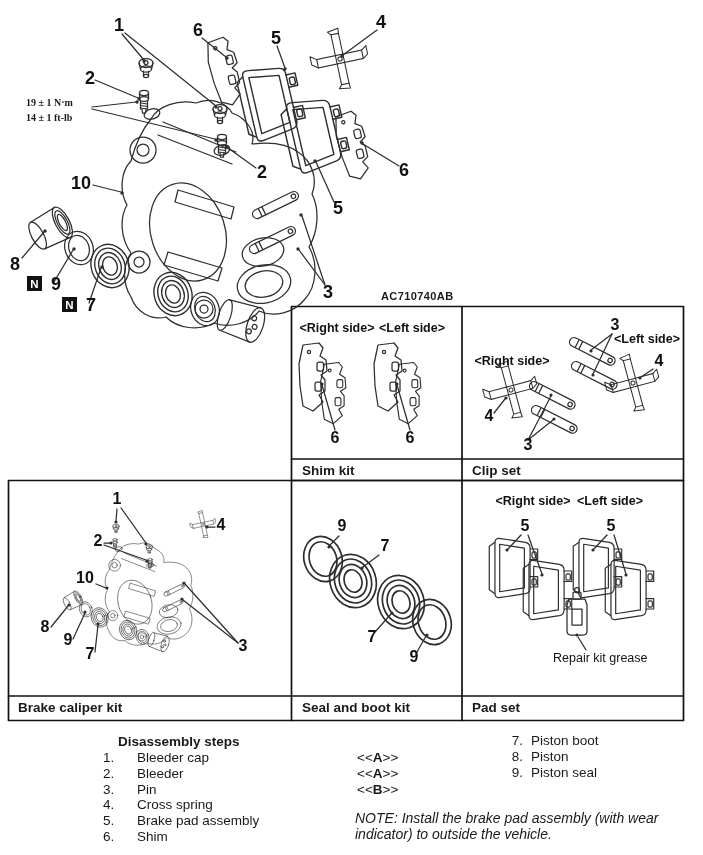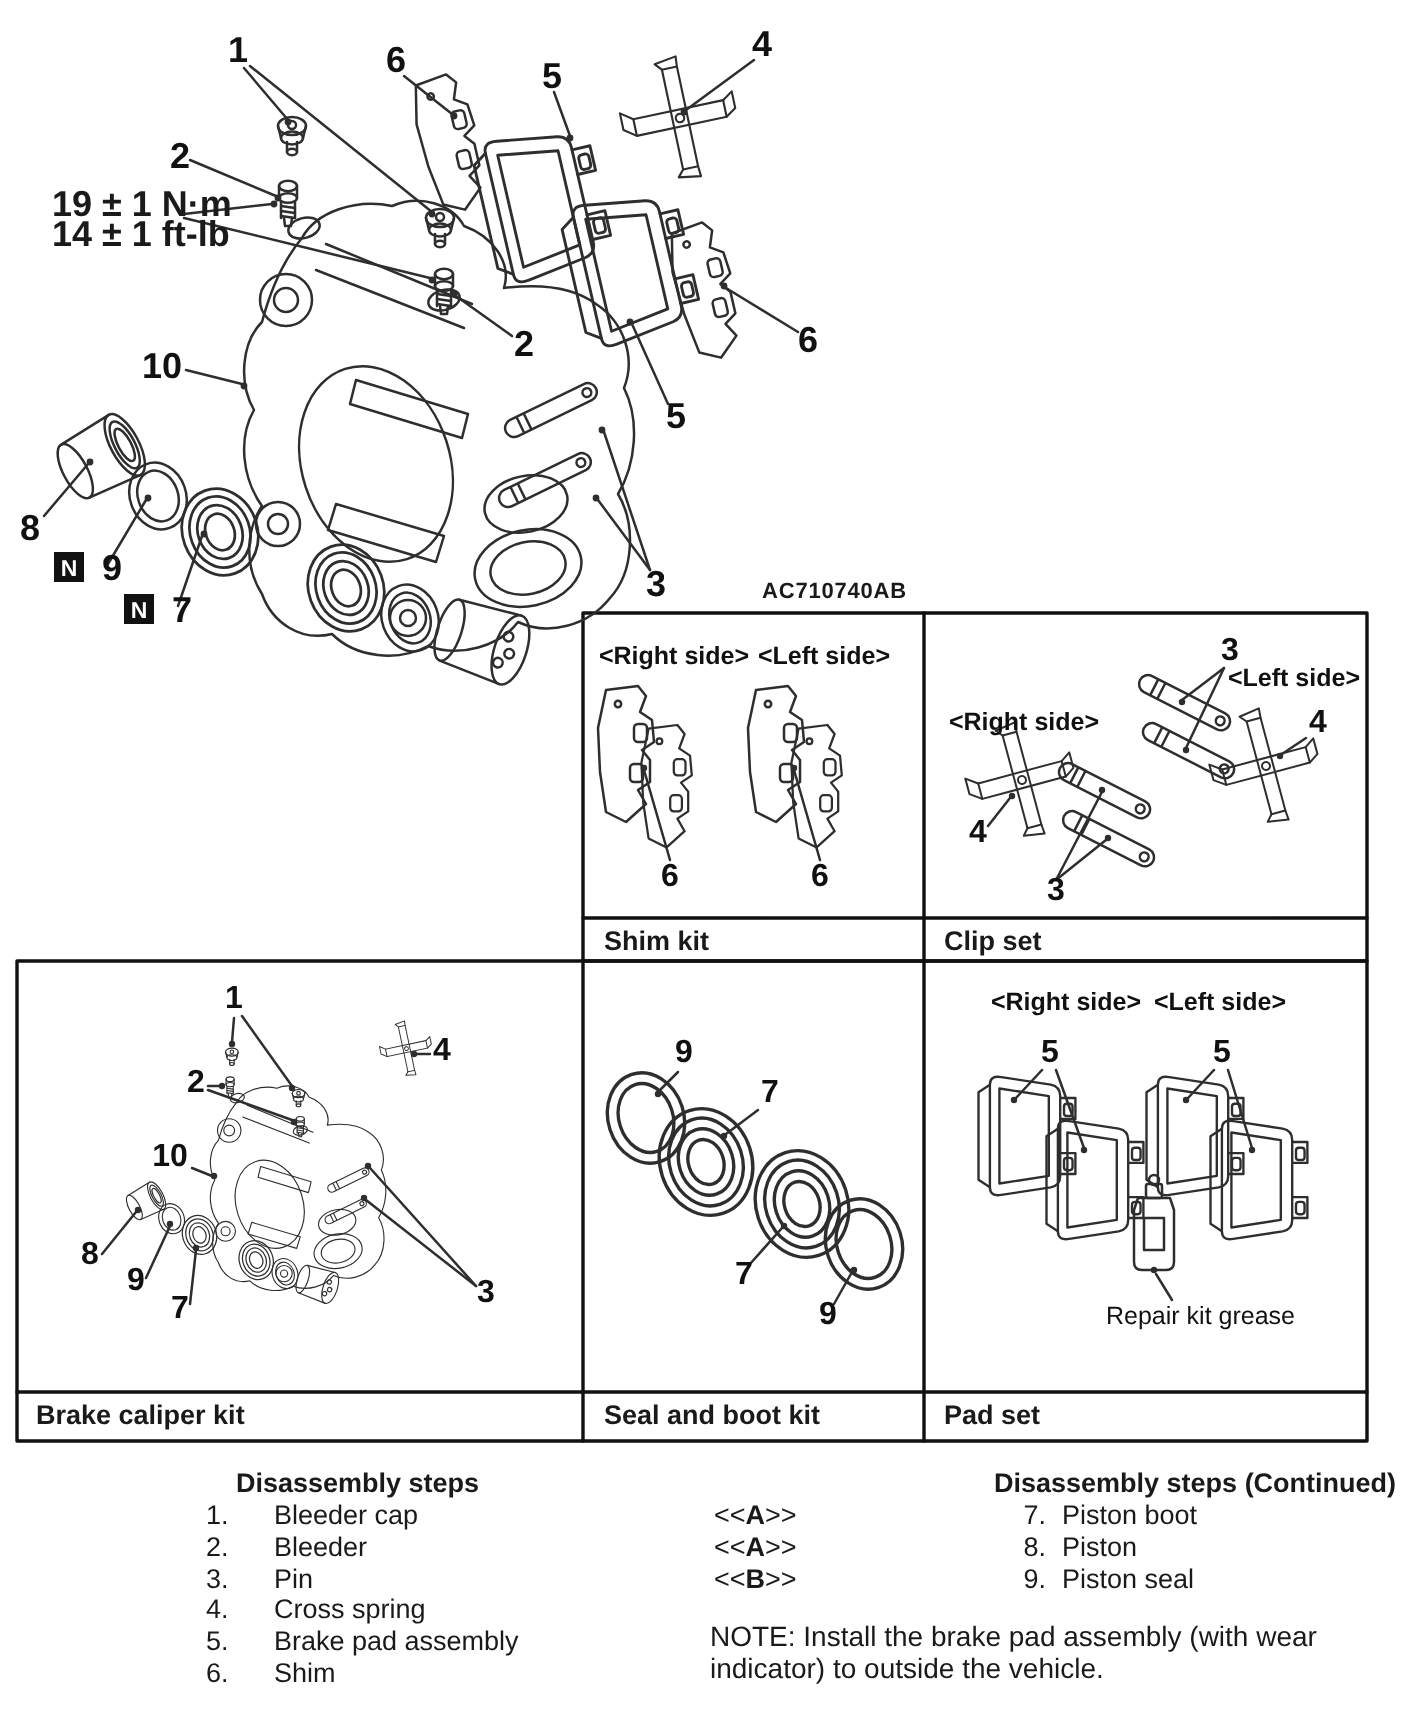--- a/index.html
+++ b/index.html
@@ -20,41 +20,41 @@
   text { stroke:none; fill:#111111; }
   .callout { font:bold 18px "Liberation Sans", sans-serif; }
   .callout.sm { font-size:16px; }
   .sidelabel { font:bold 12.5px "Liberation Sans", sans-serif; }
   .glabel { font:12.5px "Liberation Sans", sans-serif; }
   .nbox { fill:#111111; stroke:none; }
   .nsym { font:bold 11.5px "Liberation Sans", sans-serif; fill:#ffffff; }
 
   
   .ovl { position:absolute; white-space:nowrap; }
-  .torque { left:26px; top:95px; font-size:18px; font-weight:bold; line-height:15px; }
+  .torque { left:26px; top:95px; font-size:10px; font-weight:bold; line-height:15px;font-family:Liberation Serif, serif; }
   .accode { left:381px; top:290px; font-size:11px; font-weight:bold; letter-spacing:.4px; }
   .caption { font-size:13.5px; font-weight:bold; }
   .cap-shim { left:302px; top:463px; }
   .cap-clip { left:472px; top:463px; }
   .cap-caliper { left:18px; top:700px; }
   .cap-seal { left:302px; top:700px; }
   .cap-pad { left:472px; top:700px; }
 
   .steps { font-size:13.5px; line-height:15.8px; }
   .steps .title { font-weight:bold; line-height:17px; }
   .steps-left { left:103px; top:733px; }
   .steps-left .title { margin-left:15px; }
   .steps-right { left:497px; top:733px; }
   .row { display:flex; }
   .steps-left .num { width:34px; }
   .steps-right .num { width:26px; text-align:right; margin-right:8px; }
   .markers { left:357px; top:750px; font-size:13.5px; line-height:15.8px; }
   .markers .ltr { font-weight:bold; }
   .note { left:355px; top:811px; width:338px; white-space:normal;
-          font-size:14px; line-height:15.8px; }
+          font-style:italic; font-size:14px; line-height:15.8px; }
 </style>
 </head>
 <body>
 
 <div class="page">
 
   <svg class="art-svg" viewBox="0 0 703 855">
     <defs>
       <g id="cap">
         <ellipse cx="0" cy="-4" rx="7" ry="4.5"></ellipse>
@@ -425,21 +425,20 @@
       </div>
   </div>
 
   <div class="ovl markers">
     <div><span>&lt;&lt;</span><span class="ltr">A</span><span>&gt;&gt;</span></div>
     <div><span>&lt;&lt;</span><span class="ltr">A</span><span>&gt;&gt;</span></div>
     <div><span>&lt;&lt;</span><span class="ltr">B</span><span>&gt;&gt;</span></div>
   </div>
 
   <div class="ovl steps steps-right">
-    <div class="title">Disassembly steps (Continued)</div>
     <div class="row">
         <span class="num">7.</span>
         <span class="lbl">Piston boot</span>
       </div>
     <div class="row">
         <span class="num">8.</span>
         <span class="lbl">Piston</span>
       </div>
     <div class="row">
         <span class="num">9.</span>

